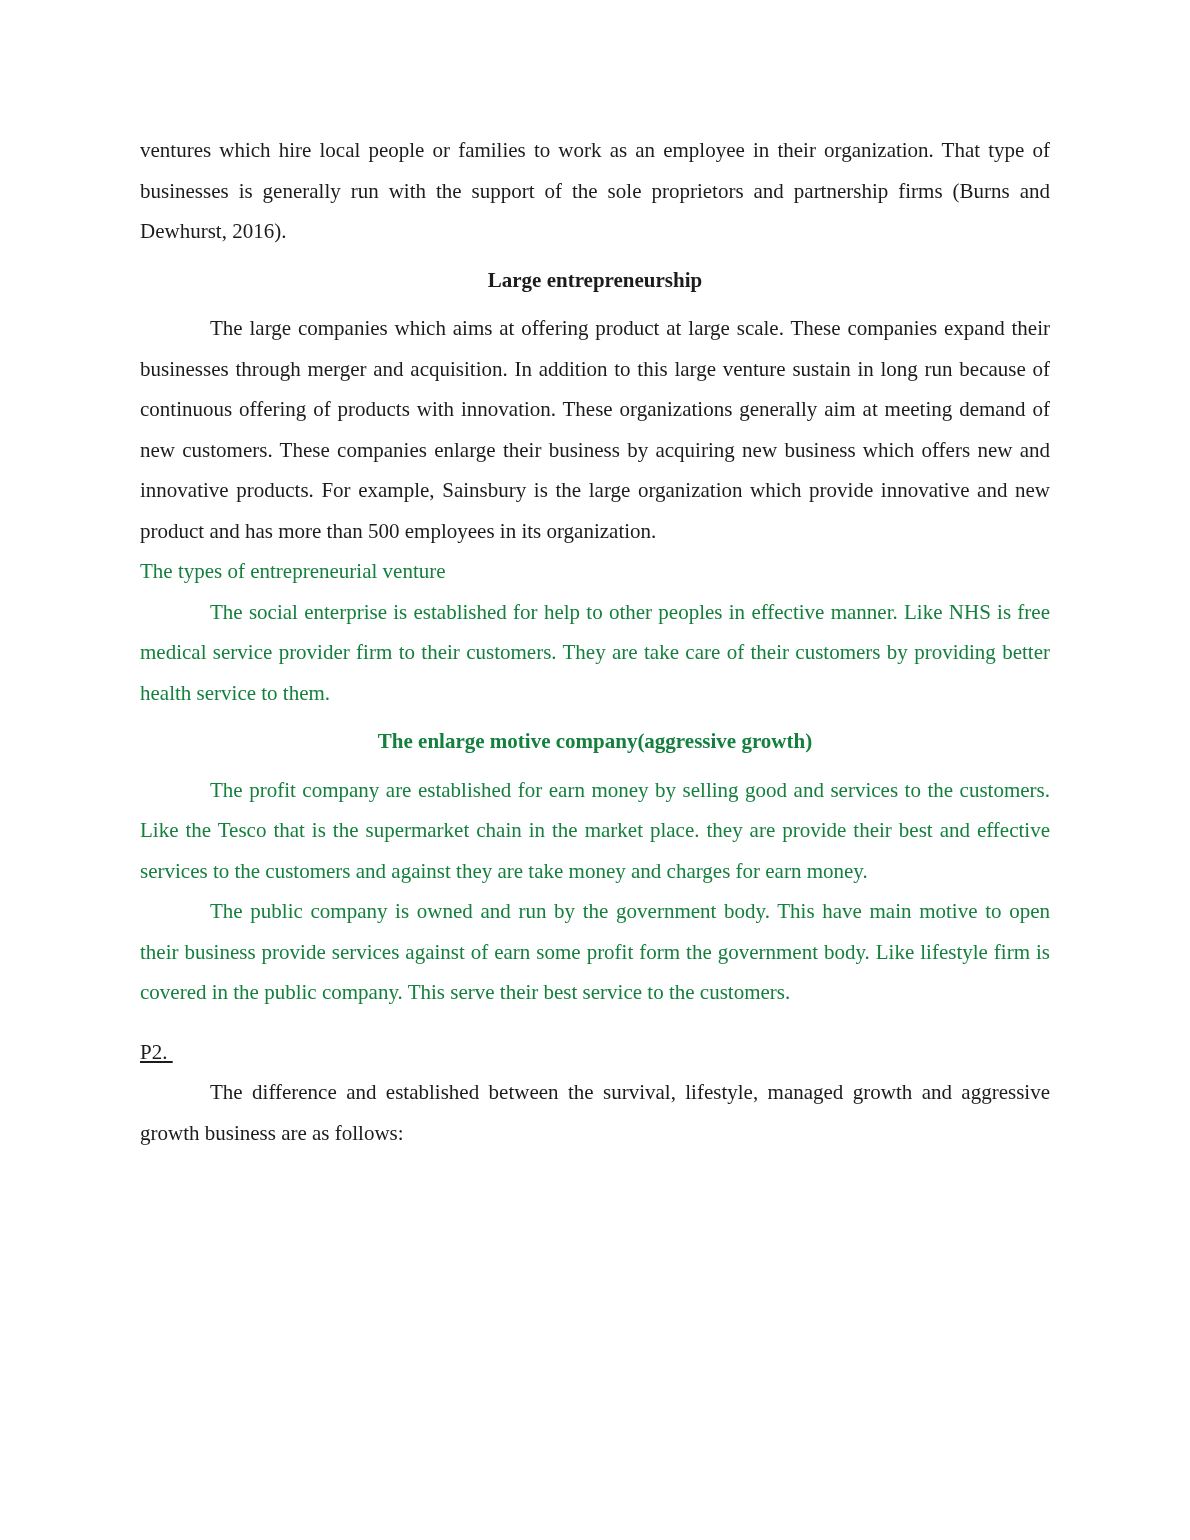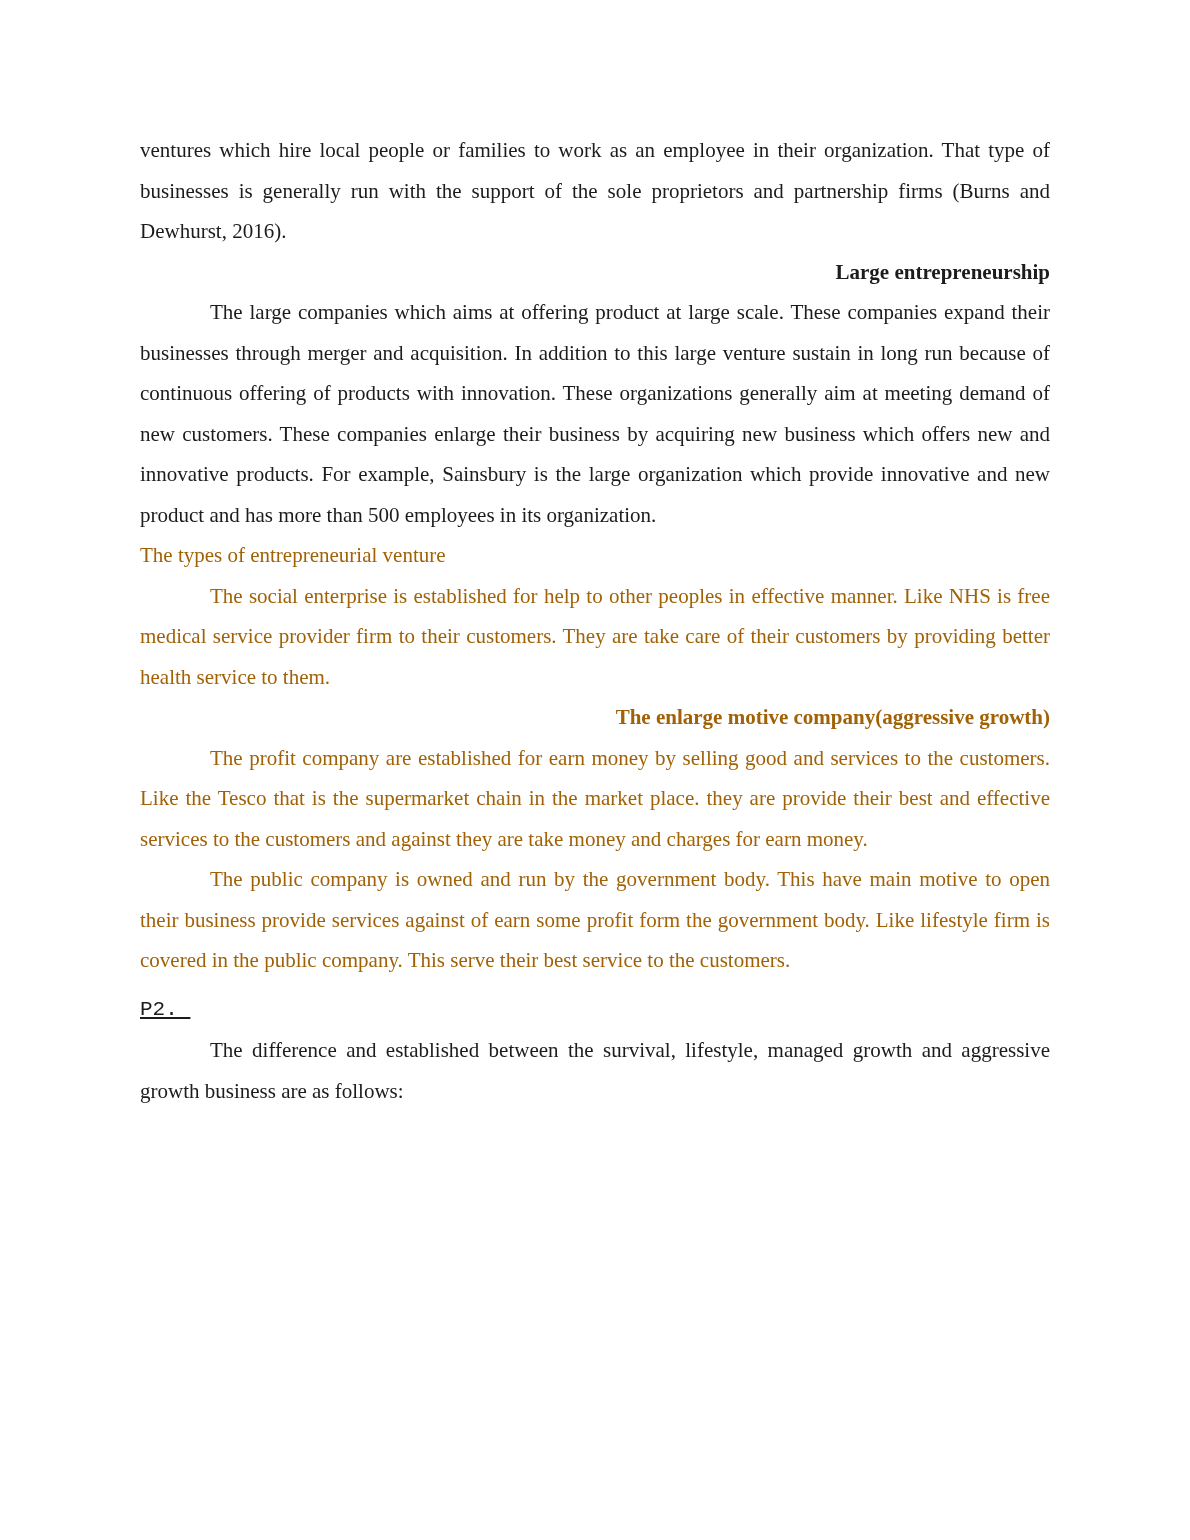--- a/index.html
+++ b/index.html
@@ -21,30 +21,29 @@
     overflow: hidden;
   }
   .para {
     margin: 0;
     text-align: justify;
   }
   .para.indent {
     text-indent: 70px;
   }
   .heading {
-    margin: 0;
+    margin: 8px;
     font-weight: bold;
-    text-align: right;
+    text-align: center;
   }
   .purple {
-    color: #a16207;
+    color: #15803d;
   }
   .p2-block {
-    margin-top: 9px;
-    font-family: Liberation Mono, monospace;
+    margin-top: 19px;
   }
   .underline {
     text-decoration: underline;
     white-space: pre;
   }
 </style>
 </head>
 <body>
 
 <div class="page">

